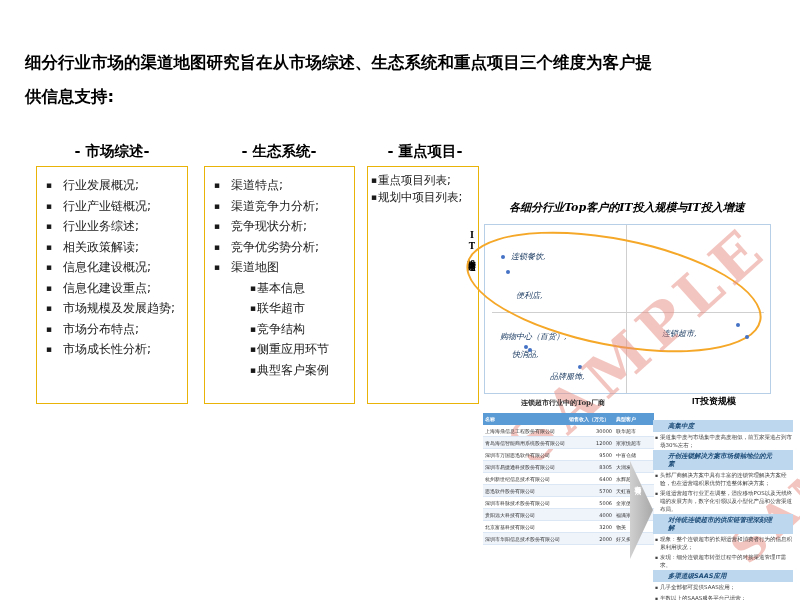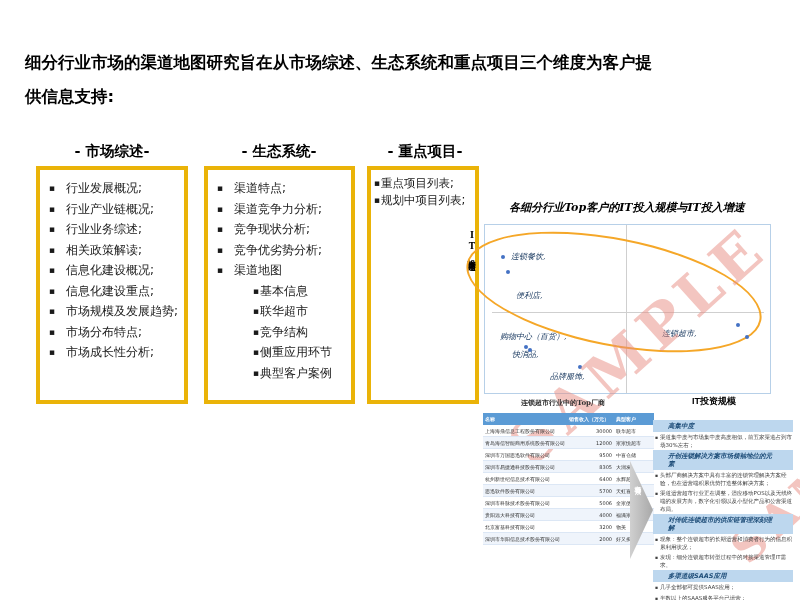--- a/index.html
+++ b/index.html
@@ -10,21 +10,21 @@
   .title{position:absolute;left:25px;top:46px;width:750px;font-size:16.5px;
          font-weight:bold;line-height:34px;color:#000000;}
 
   
   .colhead{position:absolute;top:142px;font-size:14.5px;font-weight:bold;text-align:center;color:#000;}
   .ch1{left:36px;width:152px;}
   .ch2{left:204px;width:150px;}
   .ch3{left:360px;width:130px;}
 
   
-  .box{position:absolute;top:166px;height:238px;border:4px solid #eab308;background:#fff;box-sizing:border-box;}
+  .box{position:absolute;top:166px;height:238px;border:1px solid #eab308;background:#fff;box-sizing:border-box;}
   .b1{left:36px;width:152px;}
   .b2{left:204px;width:151px;}
   .b3{left:367px;width:112px;}
 
   .list{padding:8px 2px 0 6px;font-size:12px;color:#1a1a1a;}
   .li{display:flex;line-height:20.5px;white-space:nowrap;}
   .li::before{content:"▪";font-size:9px;margin-right:11px;margin-left:3px;line-height:20.5px;}
   .li.sub{margin-left:39px;}
   .li.sub::before{margin-right:1px;margin-left:0;}
   .b3 .list{padding:5px 1px 0 3px;font-size:11.5px;}

